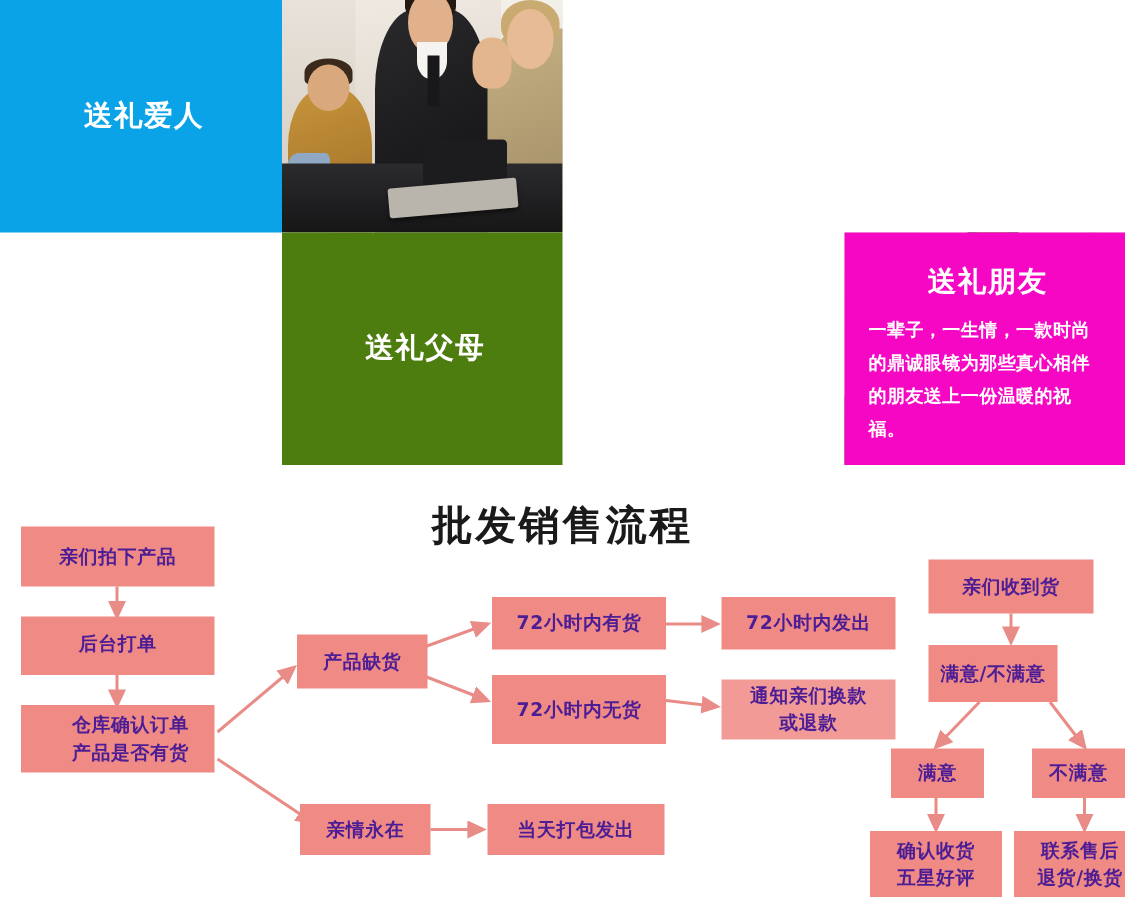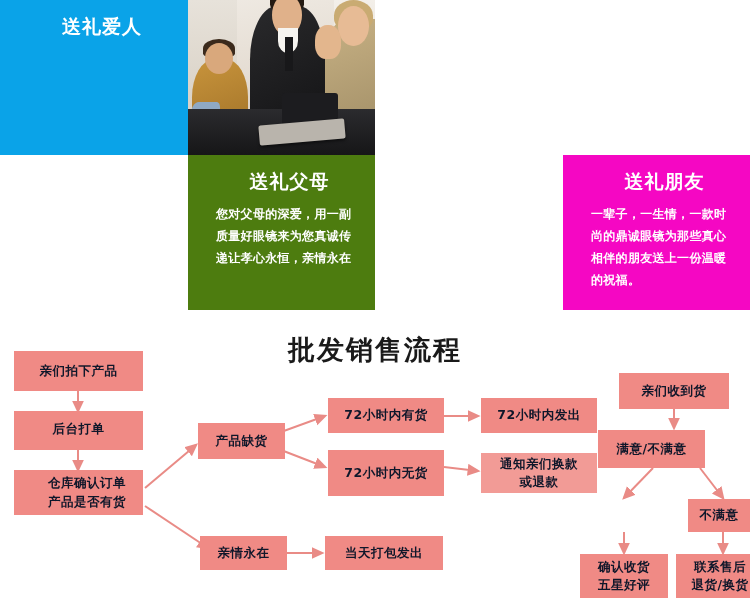--- a/index.html
+++ b/index.html
@@ -22,26 +22,25 @@
   }
   .cell {
     position: absolute;
     overflow: hidden;
   }
   .r1 { top: 0; height: 155px; }
   .r2 { top: 155px; height: 155px; }
 
   .c-text {
     box-sizing: border-box;
-    padding: 8px 12px 8px 28px;
+    padding: 8px 12px 8px 16px;
     display: flex;
     flex-direction: column;
-    justify-content: flex-start;
+    justify-content: center;
     align-items: center;
-    font-family: Liberation Mono, monospace;
   }
   .panel-title {
     color: #ffffff;
     font-size: 19px;
     font-weight: bold;
     letter-spacing: 1px;
     margin: 10px 0 10px 0;
     text-align: center;
     line-height: 1.1;
   }
@@ -121,21 +120,21 @@
     text-align: center;
     font-size: 27px;
     font-weight: bold;
     color: #1a1a1a;
     letter-spacing: 2px;
     z-index: 5;
   }
   .fbox {
     position: absolute;
     background: #f08a85;
-    color: #0f172a;
+    color: #4c1d95;
     font-weight: bold;
     font-size: 12.5px;
     display: flex;
     flex-direction: column;
     align-items: center;
     justify-content: center;
     text-align: center;
     line-height: 1.45;
     letter-spacing: 0.5px;
     box-sizing: border-box;
@@ -214,21 +213,20 @@
       <div class="pb pB_h"></div>
     <div class="pb pA_b"></div>
       <div class="pb pA_hr"></div>
       <div class="pb pA_h"></div>
     <div class="pb rib"></div>
       <div class="pb gift"></div>
   </div>
 
   <div class="cell r2 c-text bg-mauve" style="left:188px; width:187px;">
     <div class="panel-title">送礼父母</div>
-    <div class="panel-body">您对父母的深爱，用一副质量好眼镜来为您真诚传递让孝心永恒，亲情永在</div>
   </div>
 
   <div class="cell r2 c-text bg-magenta" style="left:563px; width:187px;">
     <div class="panel-title">送礼朋友</div>
     <div class="panel-body">一辈子，一生情，一款时尚的鼎诚眼镜为那些真心相伴的朋友送上一份温暖的祝福。</div>
   </div>
 </div>
 
 <div class="flow">
 
@@ -311,24 +309,27 @@
 
   <div class="fbox" style="left:619px; top:63px; width:110px; height:36px;">
     <span>亲们收到货</span>
   </div>
 
   <div class="fbox" style="left:481px; top:143px; width:116px; height:40px; background:#f29b96;">
     <span>通知亲们换款</span>
     <span>或退款</span>
   </div>
 
-  <div class="fbox" style="left:598px; top:120px; width:107px; height:38px;">
+  <div class="fbox" style="left:619px; top:120px; width:86px; height:38px;">
     <span>满意/不满意</span>
   </div>
 
+  <div class="fbox" style="left:594px; top:189px; width:62px; height:33px;">
+    <span>满意</span>
+  </div>
 
   <div class="fbox" style="left:688px; top:189px; width:62px; height:33px;">
     <span>不满意</span>
   </div>
 
   <div class="fbox" style="left:580px; top:244px; width:88px; height:44px;">
     <span>确认收货</span>
     <span>五星好评</span>
   </div>
 

